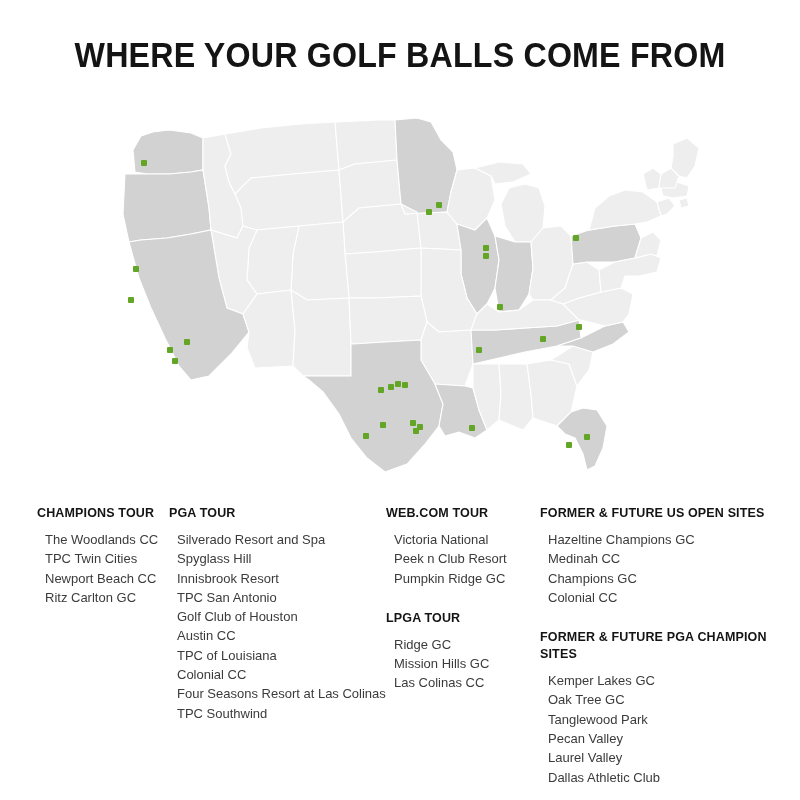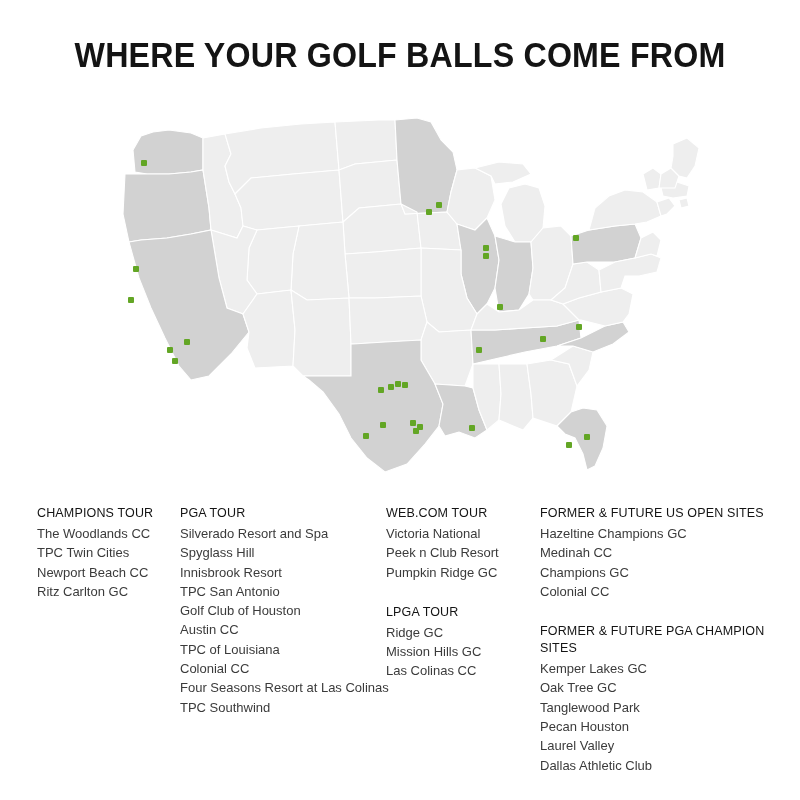--- a/index.html
+++ b/index.html
@@ -66,39 +66,39 @@
     left: 0;
     top: 505px;
     width: 800px;
     height: 290px;
   }
   .legend-col {
     position: absolute;
     top: 0;
   }
   #col-champions { left: 37px;  width: 140px; }
-  #col-pga       { left: 180px; width: 225px; }
+  #col-pga       { left: 169px; width: 225px; }
   #col-webcom    { left: 386px; width: 130px; }
   #col-usopen    { left: 540px; width: 250px; }
 
   .legend-group { margin-bottom: 22px; }
   .legend-heading {
     font-family: "Liberation Sans", sans-serif;
     font-size: 12.5px;
-    font-weight: normal;
+    font-weight: bold;
     color: #141414;
     letter-spacing: 0.15px;
     line-height: 17px;
     margin-bottom: 2px;
     white-space: nowrap;
   }
   .legend-heading.wrap { white-space: normal; }
   .legend-list {
     list-style: none;
-    margin: 0;
+    margin: 8px;
     padding: 0;
   }
   .legend-list li {
     font-family: "Liberation Sans", sans-serif;
     font-size: 13px;
     color: #3b3b3b;
     line-height: 19.3px;
     white-space: nowrap;
   }
 </style>
@@ -299,21 +299,21 @@
           <li>Champions GC</li>
           <li>Colonial CC</li>
         </ul>
       </div>
       <div class="legend-group">
         <div class="legend-heading wrap">FORMER &amp; FUTURE PGA CHAMPION SITES</div>
         <ul class="legend-list">
           <li>Kemper Lakes GC</li>
           <li>Oak Tree GC</li>
           <li>Tanglewood Park</li>
-          <li>Pecan Houston</li>
+          <li>Pecan Valley</li>
           <li>Laurel Valley</li>
           <li>Dallas Athletic Club</li>
         </ul>
       </div>
     </div>
 
   </div>
 </div>
 
 </body></html>

